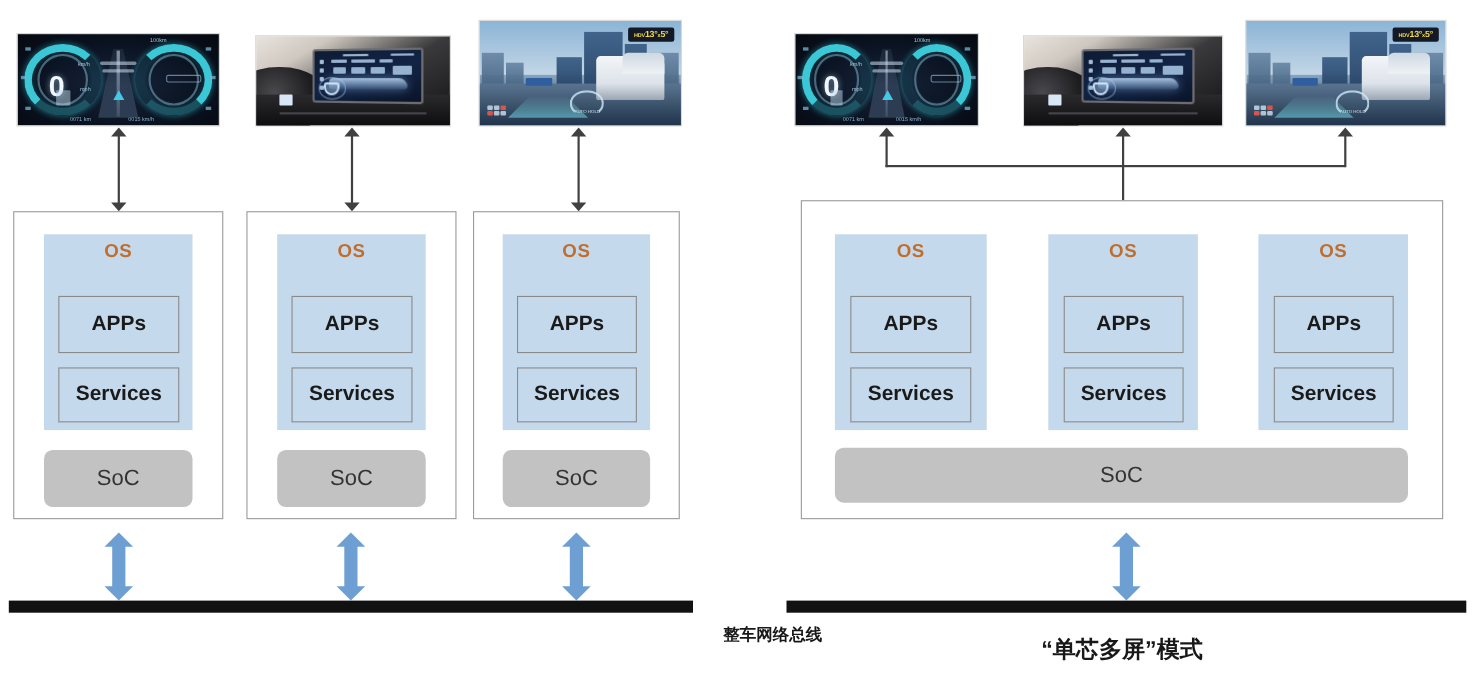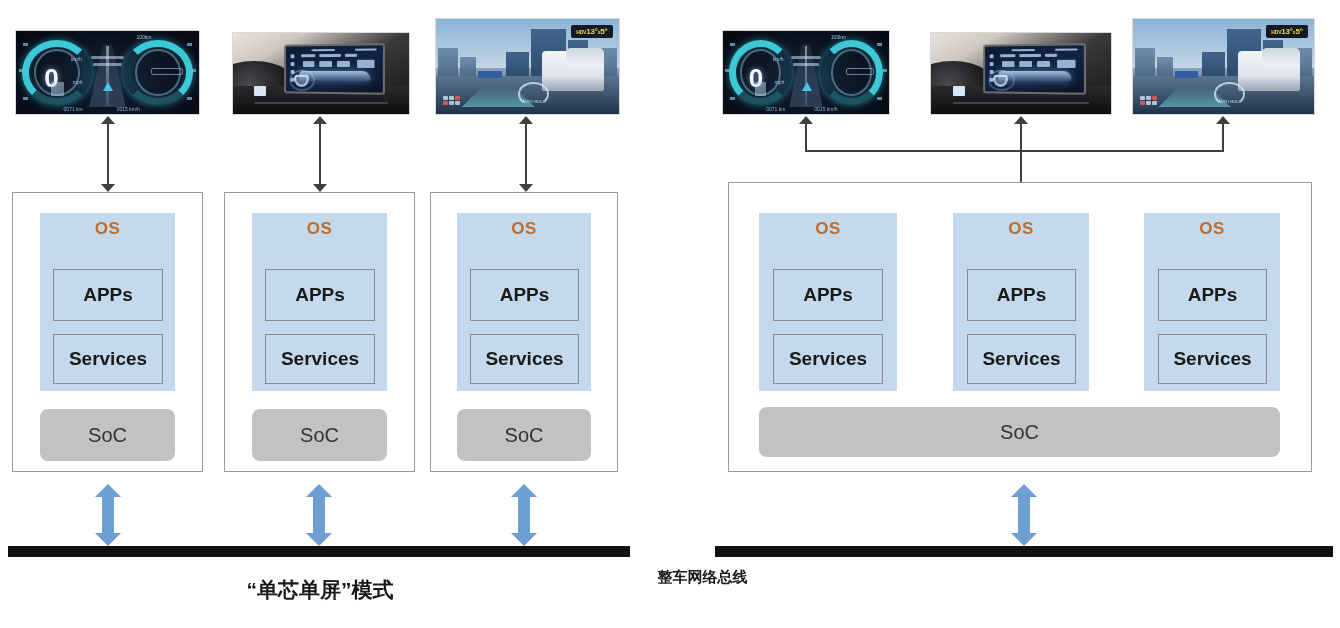--- a/index.html
+++ b/index.html
@@ -602,21 +602,20 @@
     <div class="head up"></div>
     <div class="head down"></div>
   </div>
   <div class="blue-arrow" style="left:511px; top:484px; height:62px;">
     <div class="shaft"></div>
     <div class="head up"></div>
     <div class="head down"></div>
   </div>
 
   <div class="bus-bar" style="left:8px; top:546px; width:622px;"></div>
-  <div class="mode-label" style="left:0; top:576px; width:640px;">“单芯单屏”模式</div>
 
   <div class="bus-label" style="left:635px; top:568px; width:135px;">整车网络总线</div>
 
   <div class="screen cluster" style="left:722px; top:30px; width:168px; height:85px;">
     <div class="cl-gauge left"></div>
     <div class="cl-inner left"></div>
     <div class="cl-gauge right"></div>
     <div class="cl-inner right"></div>
     <div class="cl-road"></div>
     <div class="cl-rung" style="left:41%; top:30%; width:18%;"></div>
@@ -726,14 +725,15 @@
     <div class="soc-box" style="left:30px; top:224px; width:521px; height:50px;">SoC</div>
   </div>
 
   <div class="blue-arrow" style="left:1011px; top:484px; height:62px;">
     <div class="shaft"></div>
     <div class="head up"></div>
     <div class="head down"></div>
   </div>
 
   <div class="bus-bar" style="left:715px; top:546px; width:618px;"></div>
+  <div class="mode-label" style="left:700px; top:576px; width:640px;">“单芯多屏”模式</div>
 
 </div>
 
 </body></html>

